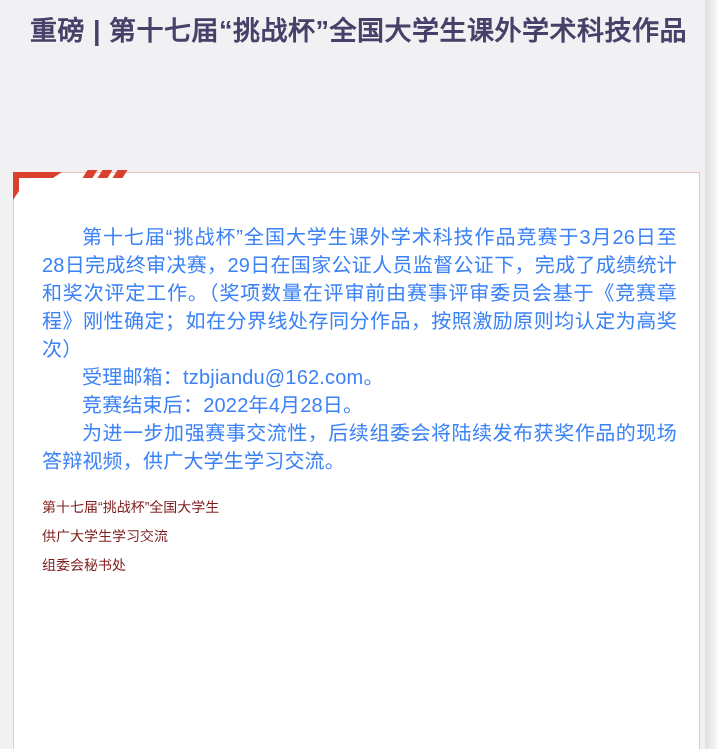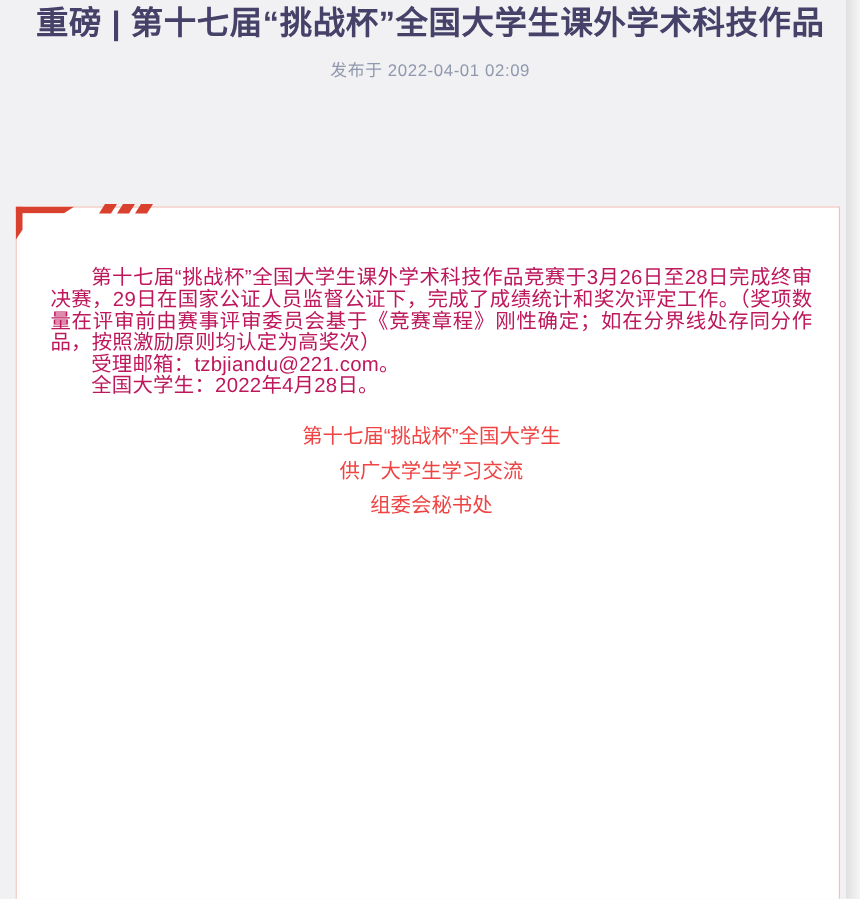--- a/index.html
+++ b/index.html
@@ -8,21 +8,21 @@
     overflow: hidden;
     background: #f1f1f3;
     font-family: "Liberation Sans", sans-serif;
   }
   .page {
     position: relative;
     width: 717px; height: 749px;
     overflow: hidden;
   }
   
-  .article-header { padding-top: 0; text-align: center; }
+  .article-header { padding-top: 12px; text-align: center; }
   .article-title {
     font-size: 27px;
     font-weight: bold;
     line-height: 38px;
     color: #454168;
     letter-spacing: 0.5px;
   }
   .article-title span { display: block; }
   .publish-date {
     margin-top: 9px;
@@ -58,72 +58,72 @@
     position: absolute; left: 72px; top: -2px;
     display: flex; gap: 5px;
   }
   .deco-dash {
     width: 10px; height: 8px;
     background: #d9402e;
     transform: skewX(-32deg);
   }
   
   .article-body p {
-    font-size: 17px;
-    line-height: 18px;
-    color: #be185d;
+    font-size: 20px;
+    line-height: 28px;
+    color: #3b82f6;
     text-indent: 2em;
     text-align: justify;
     letter-spacing: 0.2px;
   }
   .signature {
     margin-top: 18px;
     text-align: right;
   }
   .signature p {
-    font-size: 17px;
+    font-size: 14px;
     line-height: 29px;
-    color: #ef4444;
+    color: #7f1d1d;
     text-indent: 0;
-    text-align: center;
+    text-align: left;
   }
   
   .scrollbar-track {
     position: absolute; right: 0; top: 0;
     width: 12px; height: 749px;
     background: linear-gradient(to right, #e0e0e2, #f6f6f7);
   }
 </style>
 </head>
 <body>
 
 <div class="page">
 
   <div class="article-header">
     <h1 class="article-title">
       <span>重磅 | 第十七届“挑战杯”全国大学生课外学术科技作品</span>
     </h1>
-    <div class="publish-date">发布于 2022-04-01 02:09</div>
   </div>
 
   <div class="content-card">
     <div class="corner-deco">
       <div class="corner-h"></div>
       <div class="corner-v"></div>
       <div class="deco-dashes">
         <div class="deco-dash"></div>
         <div class="deco-dash"></div>
         <div class="deco-dash"></div>
       </div>
     </div>
 
     <div class="article-body">
         <p>第十七届“挑战杯”全国大学生课外学术科技作品竞赛于3月26日至28日完成终审决赛，29日在国家公证人员监督公证下，完成了成绩统计和奖次评定工作。（奖项数量在评审前由赛事评审委员会基于《竞赛章程》刚性确定；如在分界线处存同分作品，按照激励原则均认定为高奖次）</p>
-        <p>受理邮箱：tzbjiandu@221.com。</p>
-        <p>全国大学生：2022年4月28日。</p>
+        <p>受理邮箱：tzbjiandu@162.com。</p>
+        <p>竞赛结束后：2022年4月28日。</p>
+        <p>为进一步加强赛事交流性，后续组委会将陆续发布获奖作品的现场答辩视频，供广大学生学习交流。</p>
       </div>
 
     <div class="signature">
         <p>第十七届“挑战杯”全国大学生</p>
         <p>供广大学生学习交流</p>
         <p>组委会秘书处</p>
       </div>
   </div>
 
   <div class="scrollbar-track"></div>

